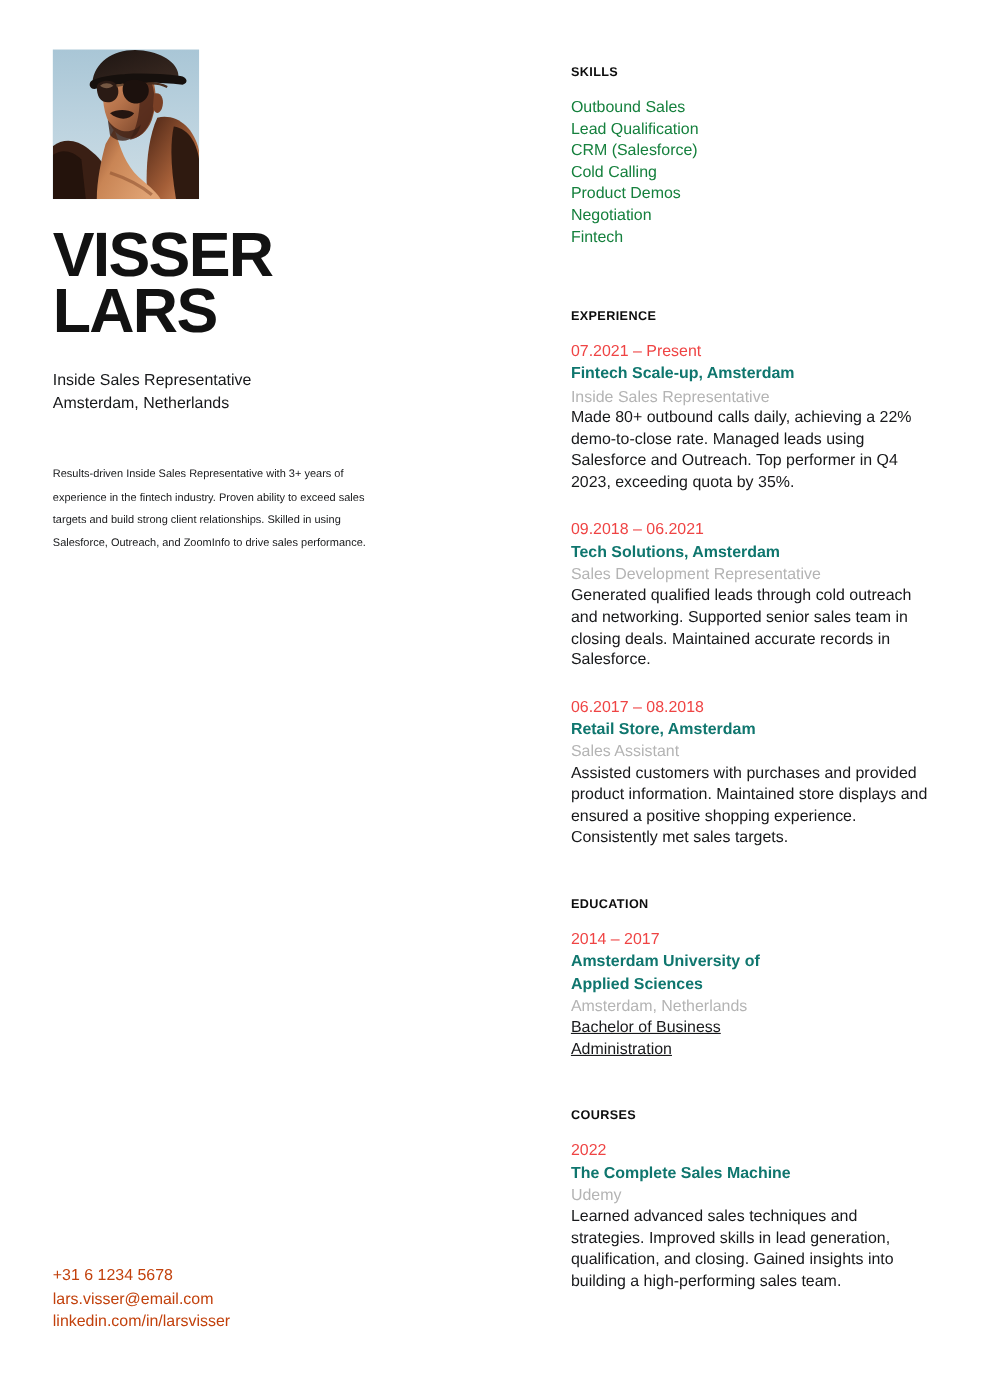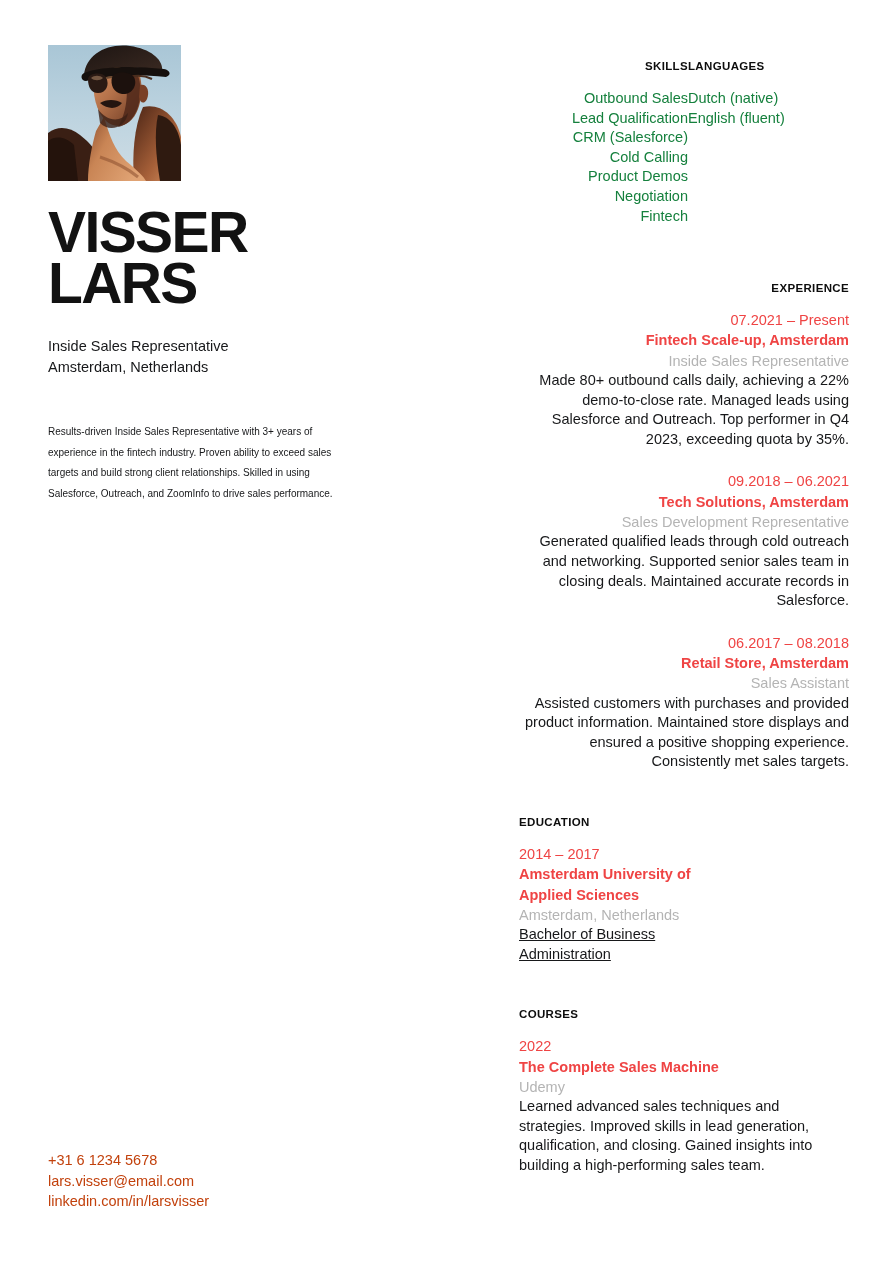--- a/index.html
+++ b/index.html
@@ -87,21 +87,21 @@
     font-weight: 700;
     letter-spacing: 0.35px;
     color: #0d0d0d;
     text-transform: uppercase;
   }
 
   .two-col {
     display: flex;
     gap: 0px;
   }
-  .col-skills { width: 169px; text-align: right; }
+  .col-skills { width: 169px; }
   .col-langs  { width: 161px; }
 
   .plain-list {
     margin-top: 17px;
     font-size: 14.5px;
     line-height: 19.6px;
     color: #15803d;
   }
 
   .entry-list { margin-top: 16px; }
@@ -111,34 +111,34 @@
 
   .entry-date {
     font-size: 14.5px;
     line-height: 20.3px;
     color: #ef4444;
   }
   .entry-title {
     font-size: 14.5px;
     line-height: 20.3px;
     font-weight: 700;
-    color: #ef4444;
+    color: #0f766e;
   }
   .entry-sub {
     font-size: 14.5px;
     line-height: 20.3px;
     color: #b4b4b4;
   }
   .entry-desc {
     font-size: 14.5px;
     line-height: 19.6px;
     color: #17181a;
   }
 
-  .block-gap-exp { margin-top: 56px; text-align: right; }
+  .block-gap-exp { margin-top: 56px; }
   .block-gap-edu { margin-top: 44px; }
   .block-gap-crs { margin-top: 44px; }
 
   .narrow { width: 200px; }
   .narrow-desc { width: 195px; text-decoration: underline; }
 </style>
 </head>
 <body>
 
 <div id="page">
@@ -242,27 +242,20 @@
           <div>Outbound Sales</div>
           <div>Lead Qualification</div>
           <div>CRM (Salesforce)</div>
           <div>Cold Calling</div>
           <div>Product Demos</div>
           <div>Negotiation</div>
           <div>Fintech</div>
         </div>
       </div>
 
-      <div class="col-langs">
-        <div class="sec-head">LANGUAGES</div>
-        <div class="plain-list">
-          <div>Dutch (native)</div>
-          <div>English (fluent)</div>
-        </div>
-      </div>
 
     </div>
 
     <div class="block-gap-exp">
       <div class="sec-head">EXPERIENCE</div>
       <div class="entry-list">
 
         <div class="entry">
           <div class="entry-date">07.2021 – Present</div>
           <div class="entry-title">Fintech Scale-up, Amsterdam</div>

